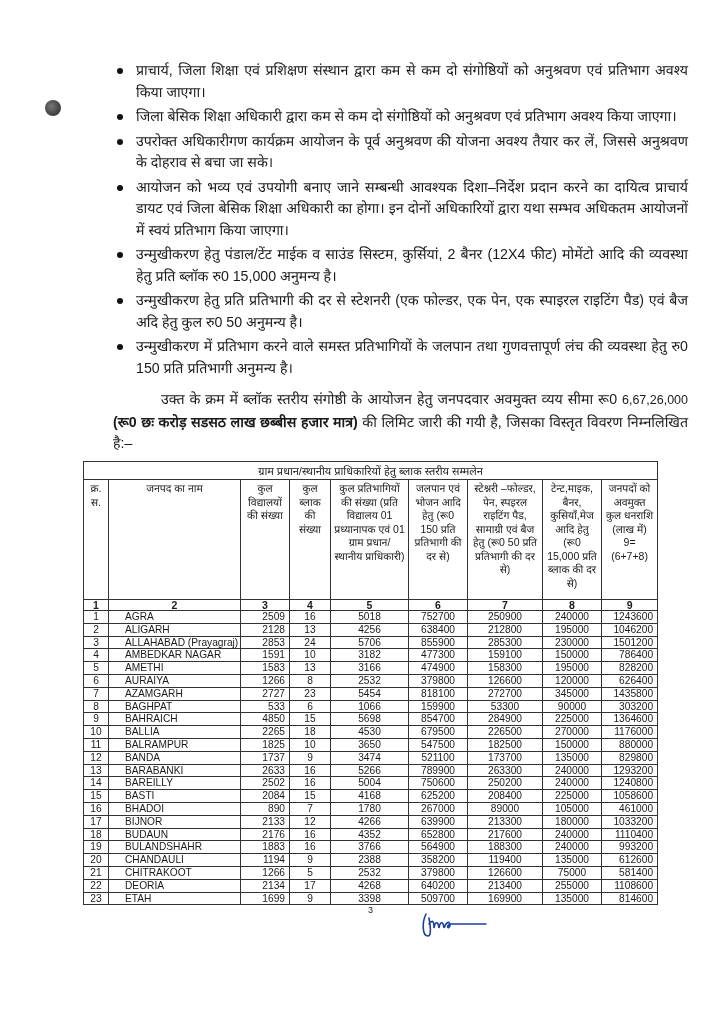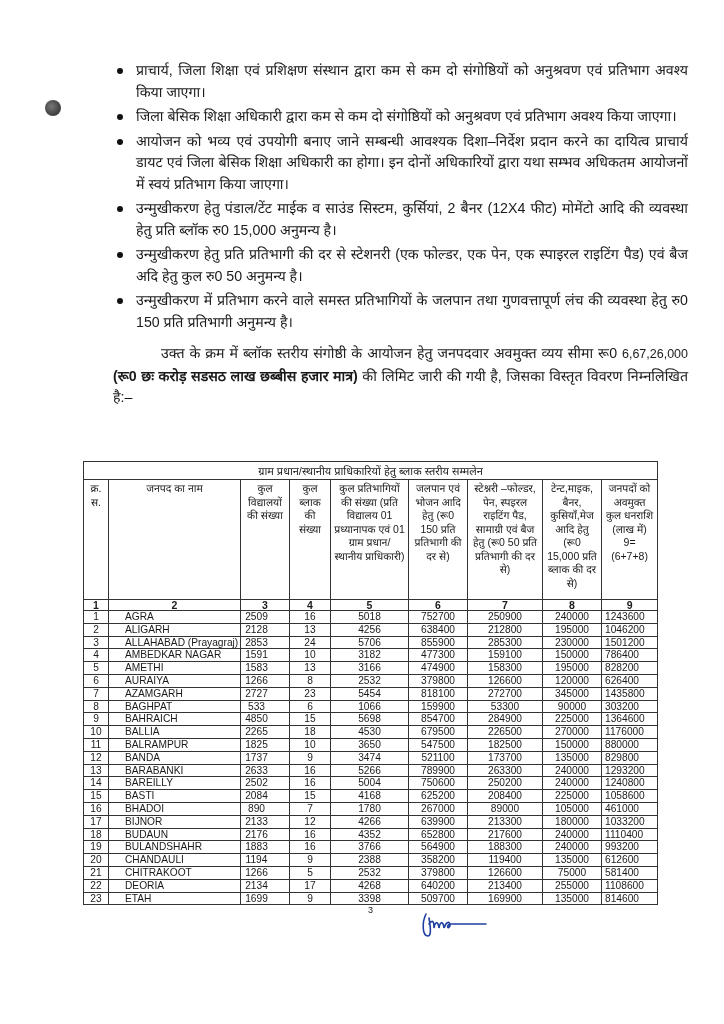--- a/index.html
+++ b/index.html
@@ -41,35 +41,36 @@
   }
   table.budget th.caption-cell { text-align: center; font-size: 11px; height: 17px; }
   table.budget tr.head th {
     vertical-align: top; white-space: normal; font-size: 10.5px;
     line-height: 13.5px; height: 117px; padding-top: 2px;
   }
   table.budget tr.head th.left { text-align: center; }
   table.budget tr.numrow td { text-align: center; font-weight: bold; height: 10px; line-height: 10px; font-size: 10.5px; }
   table.budget tr.data td { height: 11.8px; line-height: 11.8px; font-size: 10.2px; }
   table.budget td.c { text-align: center; }
-  table.budget td.r { text-align: center; padding-right: 20px; }
+  table.budget td.r { text-align: right; padding-right: 4px; }
   table.budget td.l { text-align: left; padding-left: 16px; }
 
   .page-number { position: absolute; left: 368px; top: 905px; font-size: 9px; }
   .signature { position: absolute; left: 420px; top: 910px; width: 80px; height: 30px; }
 </style>
 </head>
 <body>
 
 <div class="punch-hole"></div>
 
 <div class="content">
   <ul class="bullets">
     <li>प्राचार्य, जिला शिक्षा एवं प्रशिक्षण संस्थान द्वारा कम से कम दो संगोष्ठियों को अनुश्रवण एवं प्रतिभाग अवश्य किया जाएगा।</li>
     <li>जिला बेसिक शिक्षा अधिकारी द्वारा कम से कम दो संगोष्ठियों को अनुश्रवण एवं प्रतिभाग अवश्य किया जाएगा।</li>
+    <li>उपरोक्त अधिकारीगण कार्यक्रम आयोजन के पूर्व अनुश्रवण की योजना अवश्य तैयार कर लें, जिससे अनुश्रवण के दोहराव से बचा जा सके।</li>
     <li>आयोजन को भव्य एवं उपयोगी बनाए जाने सम्बन्धी आवश्यक दिशा–निर्देश प्रदान करने का दायित्व प्राचार्य डायट एवं जिला बेसिक शिक्षा अधिकारी का होगा। इन दोनों अधिकारियों द्वारा यथा सम्भव अधिकतम आयोजनों में स्वयं प्रतिभाग किया जाएगा।</li>
   </ul>
   <ul class="bullets">
     <li>उन्मुखीकरण हेतु पंडाल/टेंट माईक व साउंड सिस्टम, कुर्सियां, 2 बैनर (12X4 फीट) मोमेंटो आदि की व्यवस्था हेतु प्रति ब्लॉक रु0 15,000 अनुमन्य है।</li>
     <li>उन्मुखीकरण हेतु प्रति प्रतिभागी की दर से स्टेशनरी (एक फोल्डर, एक पेन, एक स्पाइरल राइटिंग पैड) एवं बैज अदि हेतु कुल रु0 50 अनुमन्य है।</li>
     <li>उन्मुखीकरण में प्रतिभाग करने वाले समस्त प्रतिभागियों के जलपान तथा गुणवत्तापूर्ण लंच की व्यवस्था हेतु रु0 150 प्रति प्रतिभागी अनुमन्य है।</li>
   </ul>
   <p class="paragraph"><span>उक्त के क्रम में ब्लॉक स्तरीय संगोष्ठी के आयोजन हेतु जनपदवार अवमुक्त व्यय सीमा रू0 </span><span class="amount-small">6,67,26,000</span> <b>(रू0 छः करोड़ सडसठ लाख छब्बीस हजार मात्र)</b><span> की लिमिट जारी की गयी है, जिसका विस्तृत विवरण निम्नलिखित है:–</span></p>
 </div>
 

